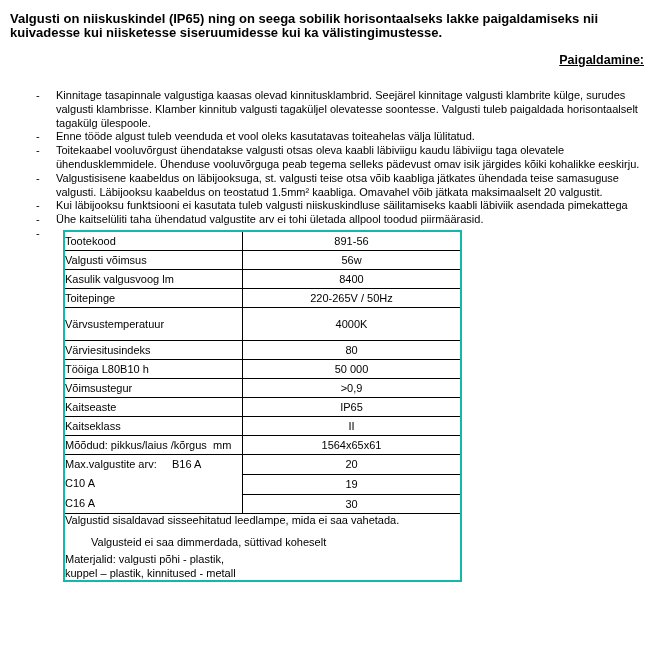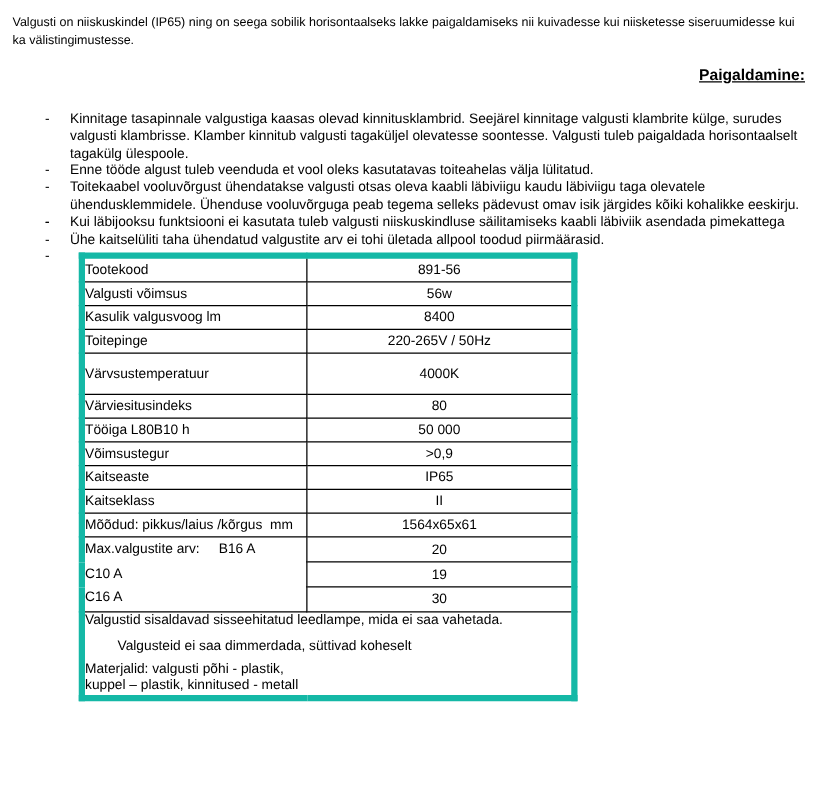--- a/index.html
+++ b/index.html
@@ -16,22 +16,23 @@
   }
   .page {
     box-sizing: border-box;
     width: 654px;
     height: 647px;
     padding: 12px 10px 0 10px;
   }
   .intro {
     margin: 0;
     width: 636px;
-    font-size: 10px;
+    font-size: 13px;
     line-height: 13.5px;
+    font-weight: bold;
   }
   .heading {
     margin: 14px 0 0 0;
     font-size: 12.5px;
     line-height: 15px;
     font-weight: bold;
     text-decoration: underline;
     text-align: right;
   }
   ul.bullets {
@@ -50,21 +51,21 @@
     position: absolute;
     left: 0;
     top: 0;
   }
   table.spec-table {
     border-collapse: collapse;
     table-layout: fixed;
     margin: 3px 0 0 53px;
     width: 399px;
     font-size: 11px;
-    border: 5px solid #14b8a6;
+    border: 2px solid #14b8a6;
   }
   table.spec-table td {
     border: 1px solid #000000;
     height: 18px;
     padding: 0;
     vertical-align: middle;
     overflow: hidden;
   }
   td.label {
     width: 177px;
@@ -107,21 +108,21 @@
 <div class="page">
 
   <p class="intro">Valgusti on niiskuskindel (IP65) ning on seega sobilik horisontaalseks lakke paigaldamiseks nii kuivadesse kui niisketesse siseruumidesse kui ka välistingimustesse.</p>
 
   <h2 class="heading">Paigaldamine:</h2>
 
   <ul class="bullets">
     <li><span class="dash">-</span><span>Kinnitage tasapinnale valgustiga kaasas olevad kinnitusklambrid. Seejärel kinnitage valgusti klambrite külge, surudes valgusti klambrisse. Klamber kinnitub valgusti tagaküljel olevatesse soontesse. Valgusti tuleb paigaldada horisontaalselt tagakülg ülespoole.</span></li>
     <li><span class="dash">-</span><span>Enne tööde algust tuleb veenduda et vool oleks kasutatavas toiteahelas välja lülitatud.</span></li>
     <li><span class="dash">-</span><span>Toitekaabel vooluvõrgust ühendatakse valgusti otsas oleva kaabli läbiviigu kaudu läbiviigu taga olevatele ühendusklemmidele. Ühenduse vooluvõrguga peab tegema selleks pädevust omav isik järgides kõiki kohalikke eeskirju.</span></li>
-    <li><span class="dash">-</span></li>
+    <li><span class="dash">-</span><span>Valgustisisene kaabeldus on läbijooksuga, st. valgusti teise otsa võib kaabliga jätkates ühendada teise samasuguse valgusti. Läbijooksu kaabeldus on teostatud 1.5mm² kaabliga. Omavahel võib jätkata maksimaalselt 20 valgustit.</span></li>
     <li><span class="dash">-</span><span>Kui läbijooksu funktsiooni ei kasutata tuleb valgusti niiskuskindluse säilitamiseks kaabli läbiviik asendada pimekattega</span></li>
     <li><span class="dash">-</span><span>Ühe kaitselüliti taha ühendatud valgustite arv ei tohi ületada allpool toodud piirmäärasid.</span></li>
     <li><span class="dash">-</span></li>
   </ul>
 
   <table class="spec-table">
     <tbody>
       <tr>
         <td class="label">Tootekood</td>
         <td class="value">891-56</td>

